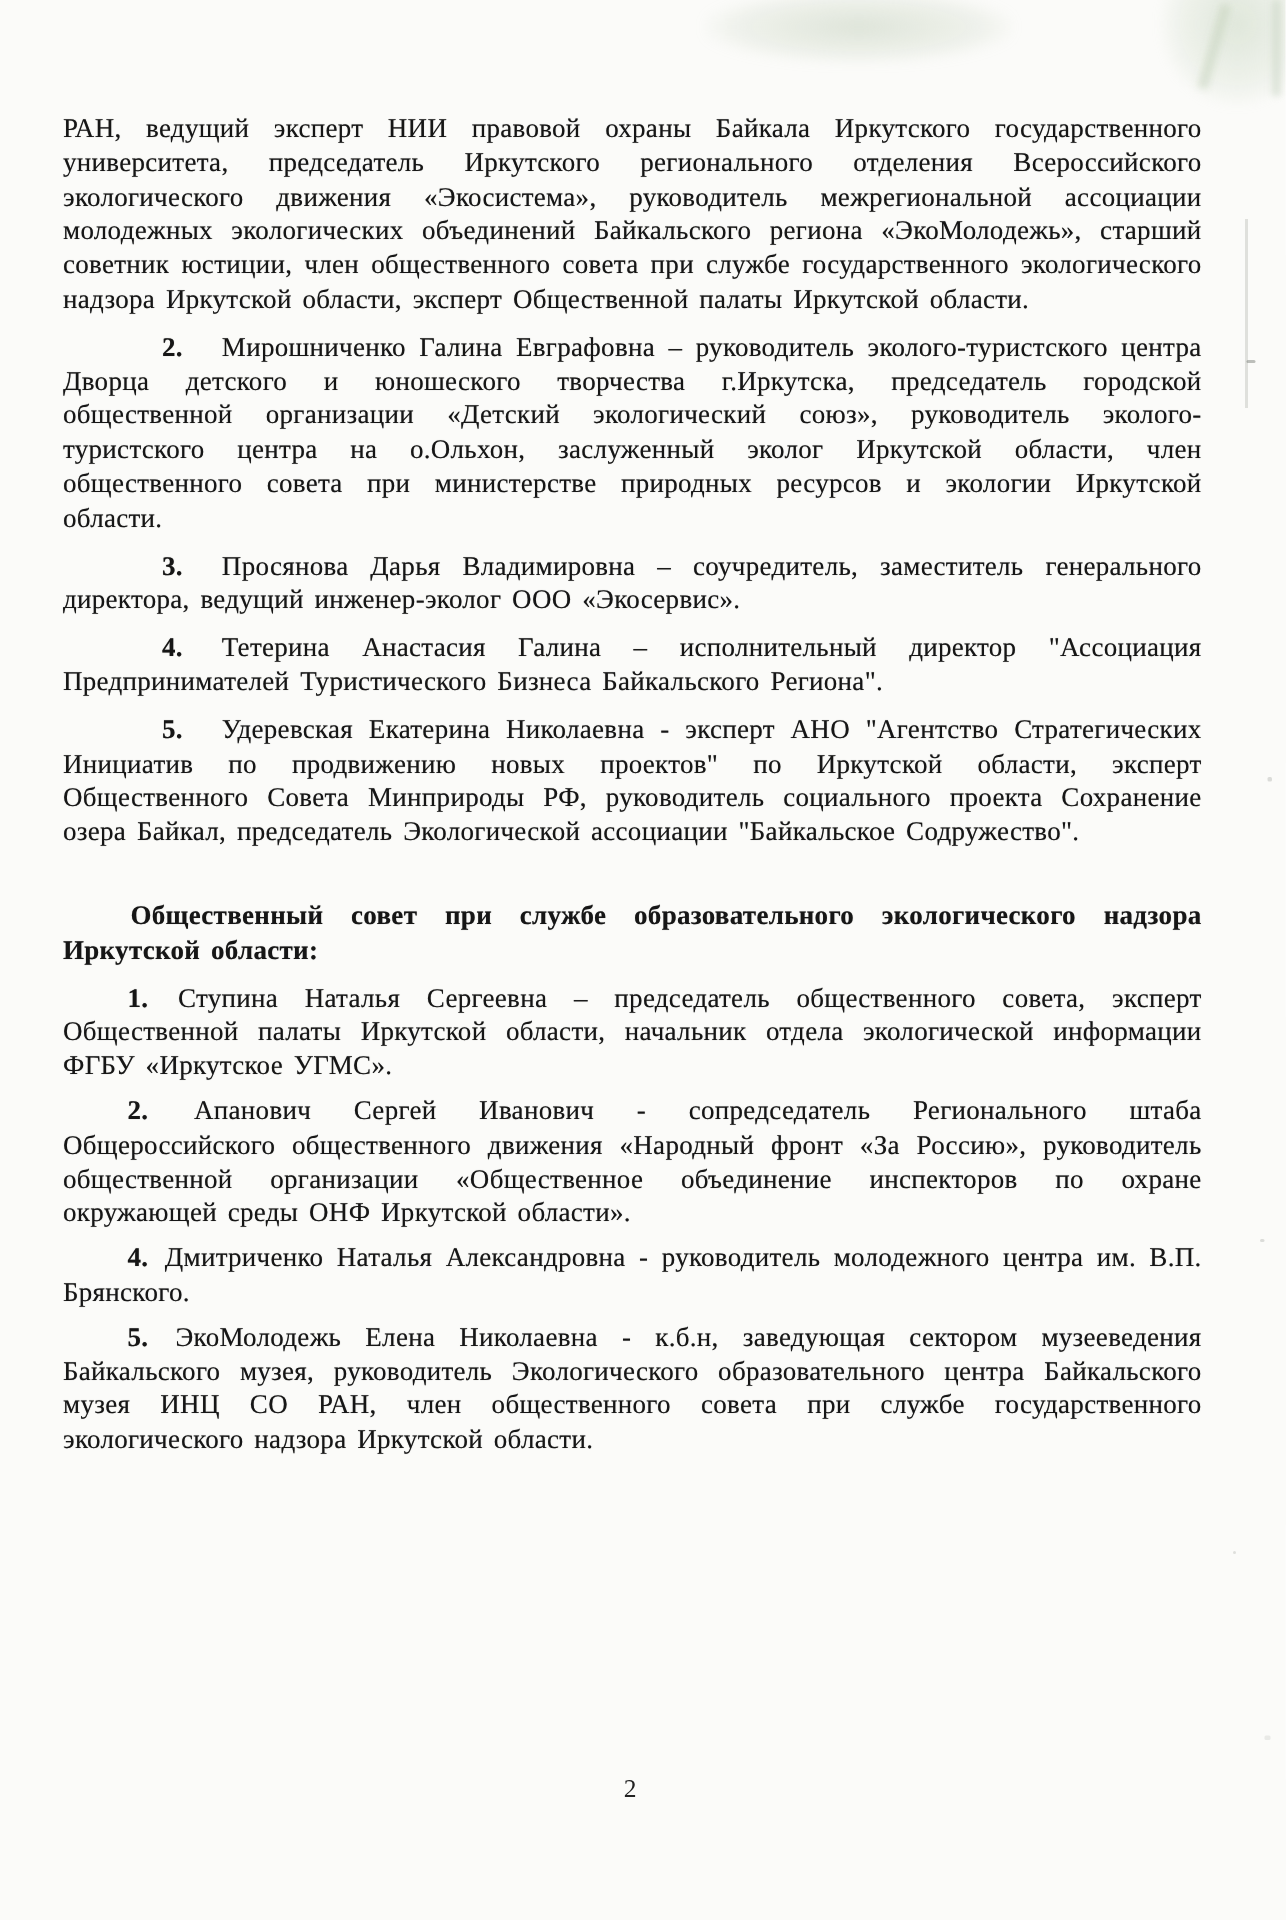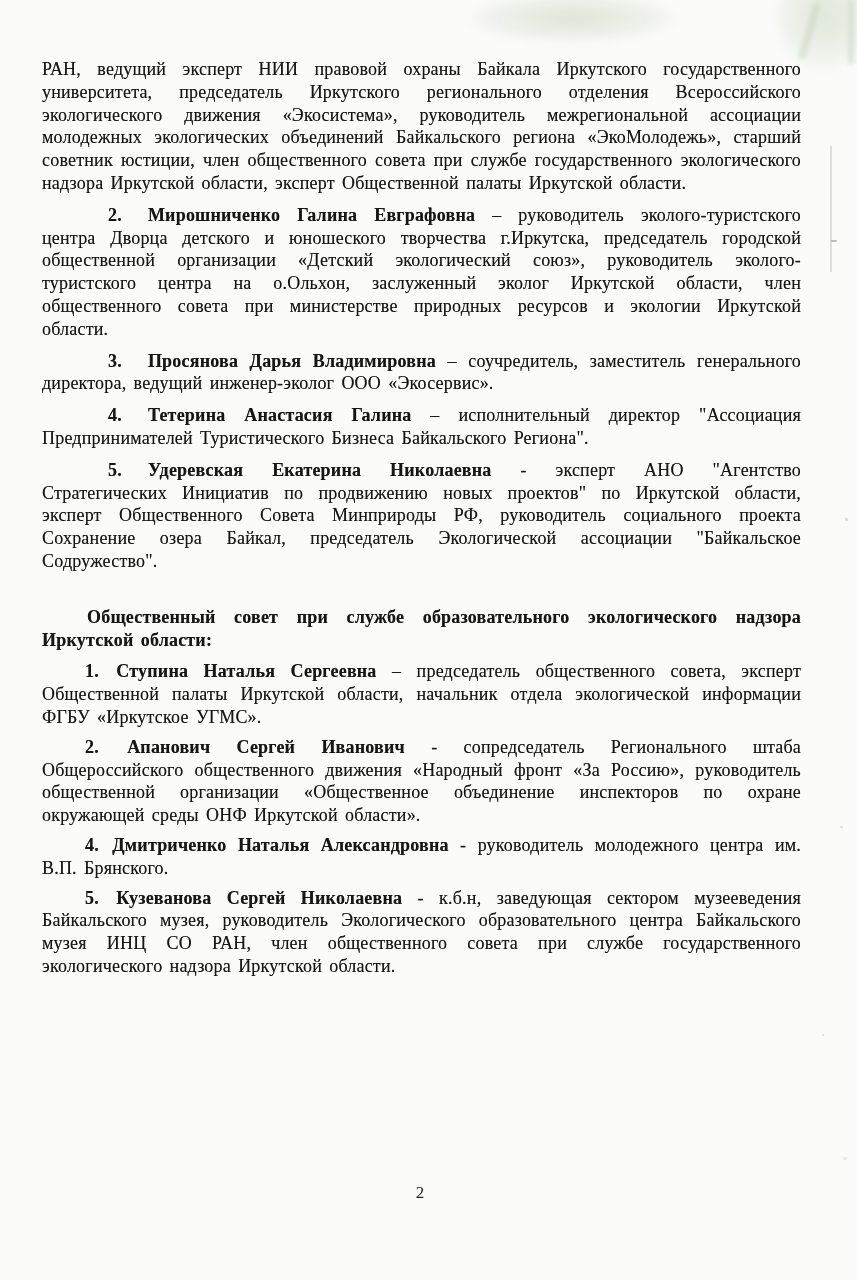--- a/index.html
+++ b/index.html
@@ -15,38 +15,38 @@
     font-family: "Liberation Serif", "DejaVu Serif", serif;
     background: #fbfbf9;
   }
   .page {
     position: absolute;
     inset: 0;
     background: #fbfbf9;
   }
   .content {
     position: absolute;
-    top: 58px;
+    top: 74px;
     left: 42px;
     width: 759px;
     color: #161616;
     font-size: 18px;
     line-height: 22.8px;
     letter-spacing: 0.2px;
     word-spacing: 2.5px;
     text-align: justify;
     text-shadow: 0 0 0.5px rgba(25,25,25,0.55);
   }
   p { margin: 0 0 9px 0; }
   .para-intro { text-indent: 0; }
   .item-l1 { text-indent: 66px; }
   .item-l2 { text-indent: 43px; margin-bottom: 7px; }
   .item-l1 .num { font-weight: bold; margin-right: 26px; }
   .item-l2 .num { font-weight: bold; margin-right: 2px; }
-  .name { font-weight: bold; margin-top: 12px; }
+  .name { font-weight: normal; margin-top: 12px; }
   .section-heading {
     font-weight: bold;
     text-indent: 45px;
     margin: 33px 0 9px 0;
   }
   .page-number {
     position: absolute;
     top: 1183px;
     left: 0;
     width: 840px;
@@ -120,19 +120,19 @@
 
     <p class="section-heading">Общественный совет при службе образовательного экологического надзора Иркутской области:</p>
 
     <p class="item-l2"><span class="num">1.</span> <span class="name">Ступина Наталья Сергеевна</span> <span class="rest">– председатель общественного совета, эксперт Общественной палаты Иркутской области, начальник отдела экологической информации ФГБУ «Иркутское УГМС».</span></p>
 
     <p class="item-l2"><span class="num">2.</span> <span class="name">Апанович Сергей Иванович</span> <span class="rest">- сопредседатель Регионального штаба Общероссийского общественного движения «Народный фронт «За Россию», руководитель общественной организации «Общественное объединение инспекторов по охране окружающей среды ОНФ Иркутской области».</span></p>
 
 
     <p class="item-l2"><span class="num">4.</span> <span class="name">Дмитриченко Наталья Александровна</span> <span class="rest">- руководитель молодежного центра им. В.П. Брянского.</span></p>
 
-    <p class="item-l2"><span class="num">5.</span> <span class="name">Кузеванова Сергей Николаевна</span> <span class="rest">- к.б.н, заведующая сектором музееведения Байкальского музея, руководитель Экологического образовательного центра Байкальского музея ИНЦ СО РАН, член общественного совета при службе государственного экологического надзора Иркутской области.</span></p>
+    <p class="item-l2"><span class="num">5.</span> <span class="name">ЭкоМолодежь Елена Николаевна</span> <span class="rest">- к.б.н, заведующая сектором музееведения Байкальского музея, руководитель Экологического образовательного центра Байкальского музея ИНЦ СО РАН, член общественного совета при службе государственного экологического надзора Иркутской области.</span></p>
 
   </main>
 
   <div class="page-number">2</div>
 
 </div>
 
 </body></html>

